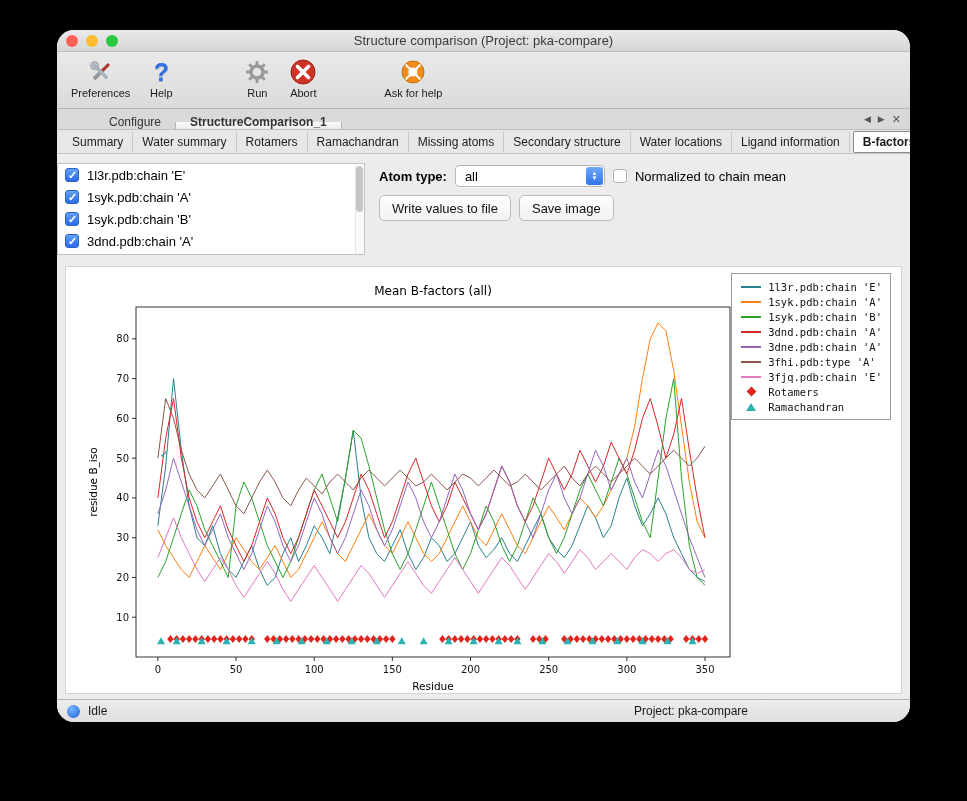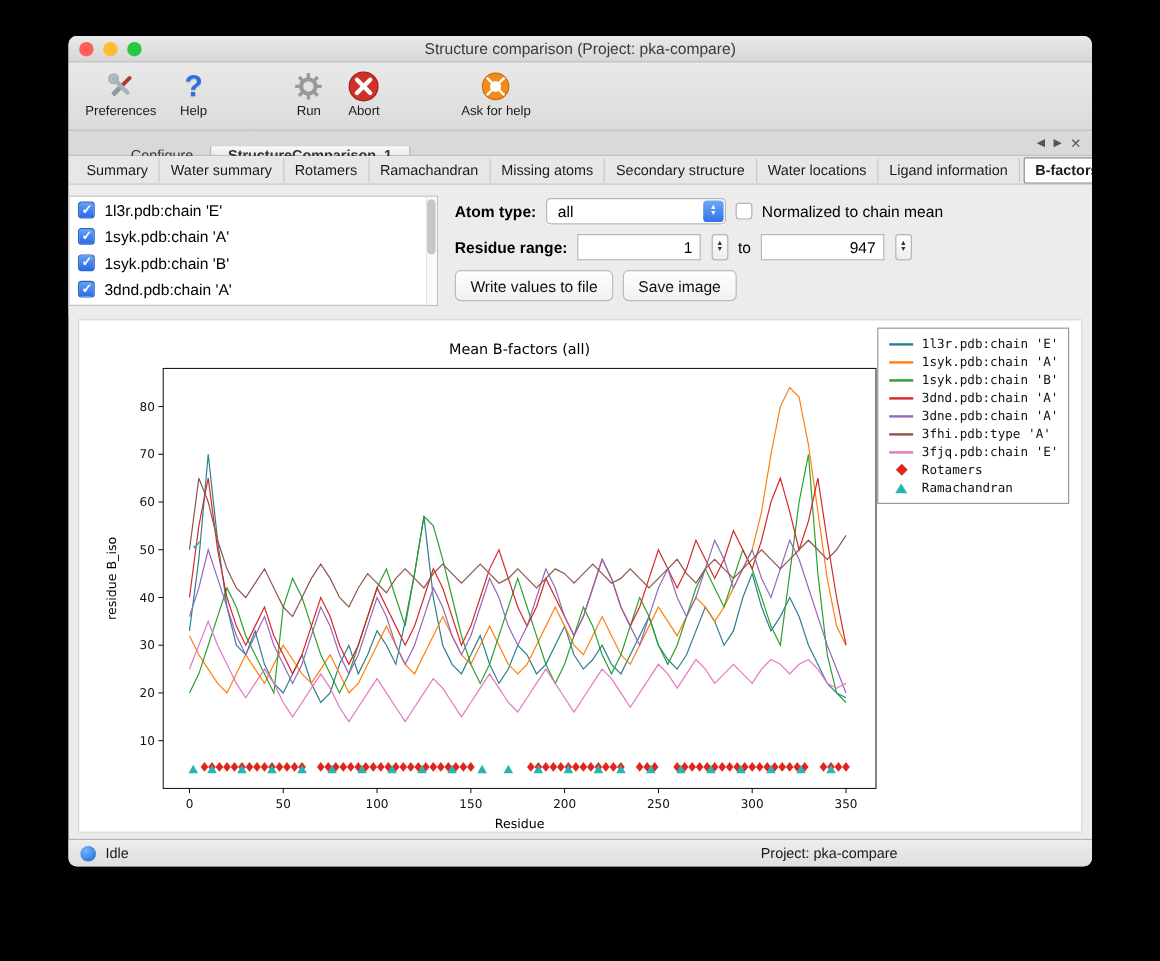--- a/index.html
+++ b/index.html
@@ -1,35 +1,35 @@
 <!DOCTYPE html>
 <html><head>
 <meta charset="utf-8">
 <style>
   * { box-sizing: border-box; margin: 0; padding: 0; }
   body { background:#000; font-family:"Liberation Sans", sans-serif; width:967px; height:801px; position:relative; overflow:hidden; }
-  .window { position:absolute; left:57px; top:30px; width:853px; height:692px; background:#ececec; border-radius:7px; overflow:hidden; box-shadow:0 25px 60px rgba(0,0,0,.65); display:flex; flex-direction:column; }
+  .window { position:absolute; left:57px; top:30px; width:853px; height:692px; background:#ececec; border-radius:17px; overflow:hidden; box-shadow:0 25px 60px rgba(0,0,0,.65); display:flex; flex-direction:column; }
 
   
   .titlebar { height:22px; flex:none; background:linear-gradient(#e9e9e9,#d7d7d7); border-bottom:1px solid #bdbdbd; position:relative; display:flex; align-items:center; justify-content:center; }
   .title { font-size:13px; color:#3a3a3a; }
   .traffic { position:absolute; left:9px; top:5px; display:flex; gap:8px; }
   .tl { width:12px; height:12px; border-radius:50%; }
   .tl.red { background:#ff5f57; } .tl.yellow { background:#febc2e; } .tl.green { background:#28c840; }
 
   
   .toolbar { height:57px; flex:none; background:linear-gradient(#e9e9e9,#dbdbdb); border-bottom:1px solid #b7b7b7; display:flex; align-items:flex-start; padding:5px 10px 0 14px; }
   .tb-item { display:flex; flex-direction:column; align-items:center; margin-right:16px; font-size:11px; color:#1c1c1c; }
   .tb-icon { width:30px; height:30px; display:flex; align-items:center; justify-content:center; }
   .gap-lg { margin-left:50px; }
   .help-q { font-size:25px; font-weight:bold; color:#2f6fe4; text-shadow:0 1px 1px rgba(0,0,0,.25); line-height:28px; }
 
   
   .tabrow1 { height:21px; flex:none; background:#d9d9d9; border-bottom:1px solid #c0c0c0; display:flex; align-items:stretch; font-size:12px; color:#333; padding-left:38px; }
-  .tab1 { padding:0 14px; display:flex; align-items:flex-start;margin-top:13px; }
+  .tab1 { padding:0 14px; display:flex; align-items:flex-end;margin-top:13px; }
   .tab1.active { background:linear-gradient(#fafafa,#ebebeb); border-left:1px solid #b5b5b5; border-right:1px solid #b5b5b5; font-weight:bold; }
   .tab-ctrl { margin-left:auto; display:flex; align-items:center; gap:7px; padding-right:9px; color:#555; font-size:9px; }
   .tab-ctrl .x { font-size:11px; }
 
   
   .tabrow2 { height:24px; flex:none; background:#e7e7e7; border-bottom:1px solid #c4c4c4; display:flex; align-items:center; font-size:12px; color:#1c1c1c; padding-left:6px; }
   .tab2 { padding:3px 9px; border-right:1px solid #c8c8c8; white-space:nowrap; }
   .tab2.active { background:#fff; border:1px solid #8d8d8d; border-radius:2px; font-weight:bold; margin:0 3px; }
 
   
@@ -202,34 +202,20 @@
         <span class="lbl">Atom type:</span>
         <div class="dropdown">
           <span>all</span>
           <span class="dd-btn">
               <span>▲</span>
               <span>▼</span>
             </span>
         </div>
         <span class="cb-plain"></span>
         <span style="font-size:13px;">Normalized to chain mean</span>
-      </div>
-      <div class="crow">
-        <span class="lbl">Residue range:</span>
-        <span class="numfield">1</span>
-        <span class="stepper">
-            <span>▲</span>
-            <span>▼</span>
-          </span>
-        <span style="font-size:13px;">to</span>
-        <span class="numfield">947</span>
-        <span class="stepper">
-            <span>▲</span>
-            <span>▼</span>
-          </span>
       </div>
       <div class="crow">
         <span class="btn">Write values to file</span>
         <span class="btn">Save image</span>
       </div>
     </div>
   </div>
 
   <div class="chart-area">
     <svg id="chart" width="660" height="420">

